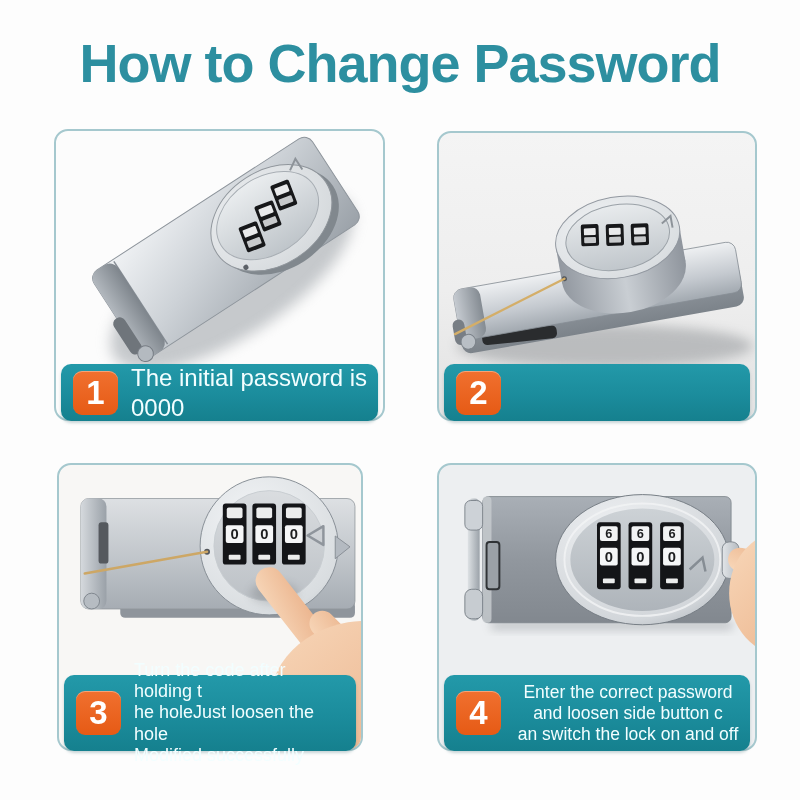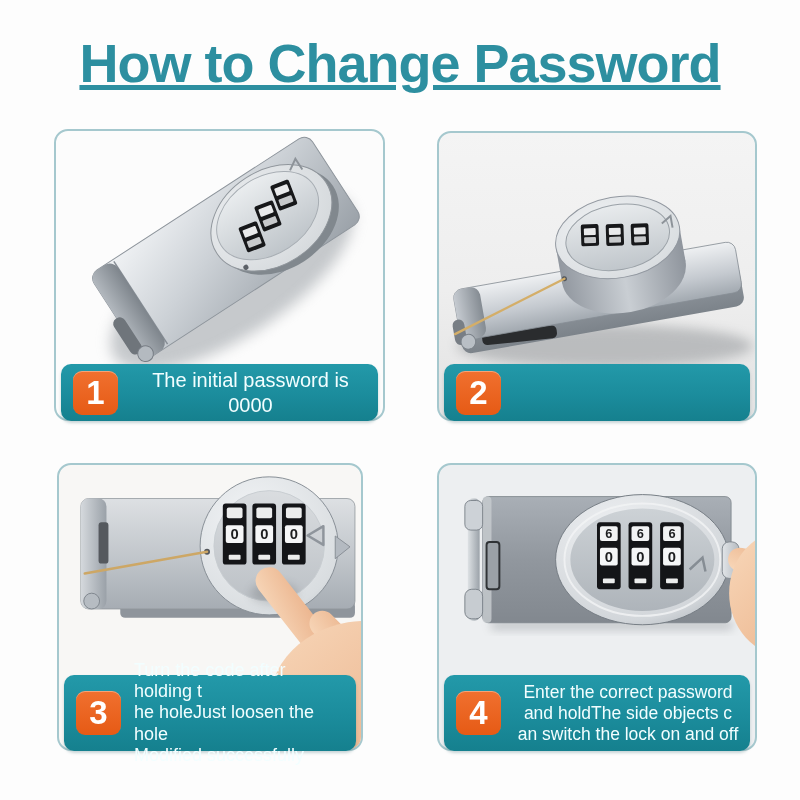--- a/index.html
+++ b/index.html
@@ -2,21 +2,20 @@
 <html><head>
 <meta charset="utf-8">
 <style>
   html,body{margin:0;padding:0;}
   body{width:800px;height:800px;background:#fdfdfd;font-family:"Liberation Sans",sans-serif;}
   .stage{position:relative;width:800px;height:800px;overflow:hidden;background:#fdfdfd;}
   .page-title{
     position:absolute;left:0;top:32px;width:800px;margin:0;
     text-align:center;font-size:54px;font-weight:700;letter-spacing:-1px;
     color:#2d8fa0;
-    text-decoration:underline;
   }
   .quad{position:absolute;border:2px solid #a5c8ce;border-radius:14px;box-sizing:border-box;}
   .q1{left:54px;top:129px;width:331px;height:292px;background:#fcfcfc;}
   .q2{left:437px;top:131px;width:320px;height:290px;background:linear-gradient(180deg,#f4f4f4 0%,#eeeeee 55%,#e2e2e2 100%);}
   .q3{left:57px;top:463px;width:306px;height:288px;background:#f8f7f5;}
   .q4{left:437px;top:463px;width:320px;height:288px;background:#edeff1;}
   .photo{position:absolute;inset:0;border-radius:12px;overflow:hidden;}
   .photo svg{display:block;width:100%;height:100%;font-family:"Liberation Sans",sans-serif;}
   .caption{
     position:absolute;left:5px;right:5px;bottom:-2px;
@@ -27,21 +26,21 @@
   .q1 .caption,.q2 .caption{height:57px;}
   .q3 .caption,.q4 .caption{height:76px;}
   .badge{
     flex:0 0 45px;width:45px;height:44px;border-radius:9px;
     background:linear-gradient(180deg,#f0702f 0%,#e65a15 100%);
     display:flex;align-items:center;justify-content:center;
     font-size:33px;font-weight:700;color:#ffffff;
     box-shadow:inset 0 1px 0 rgba(255,255,255,.35);
   }
   .cap-text{margin:0;white-space:pre-line;font-size:20px;line-height:1.22;}
-  .q1 .cap-text{font-size:20px;text-align:center;}
+  .q1 .cap-text{font-size:24px;}
   .q2 .cap-text{font-size:20px;}
   .q3 .cap-text{font-size:18px;line-height:1.18;}
   .q4 .cap-text{font-size:17.5px;line-height:1.2;text-align:center;flex:1;}
   text.dialdigit{font-weight:700;fill:#1c1d1f;}
 </style>
 </head>
 <body>
 
 <div class="stage">
 
@@ -341,18 +340,18 @@
         <g>
           <rect x="-12" y="-8" width="24" height="110" rx="12" transform="translate(301,95) rotate(-78)" fill="url(#g4s)"></rect>
           <rect x="-10" y="0" width="20" height="85" rx="10" transform="translate(310,132) rotate(-68)" fill="url(#g4s)"></rect>
           <ellipse cx="352" cy="130" rx="58" ry="64" fill="url(#g4s)"></ellipse>
         </g>
       </svg>
     </div>
     <div class="caption">
       <span class="badge">4</span>
       <p class="cap-text">Enter the correct password
-and holdThe side objects c
+and loosen side button c
 an switch the lock on and off</p>
     </div>
   </section>
 
 </div>
 
 </body></html>

